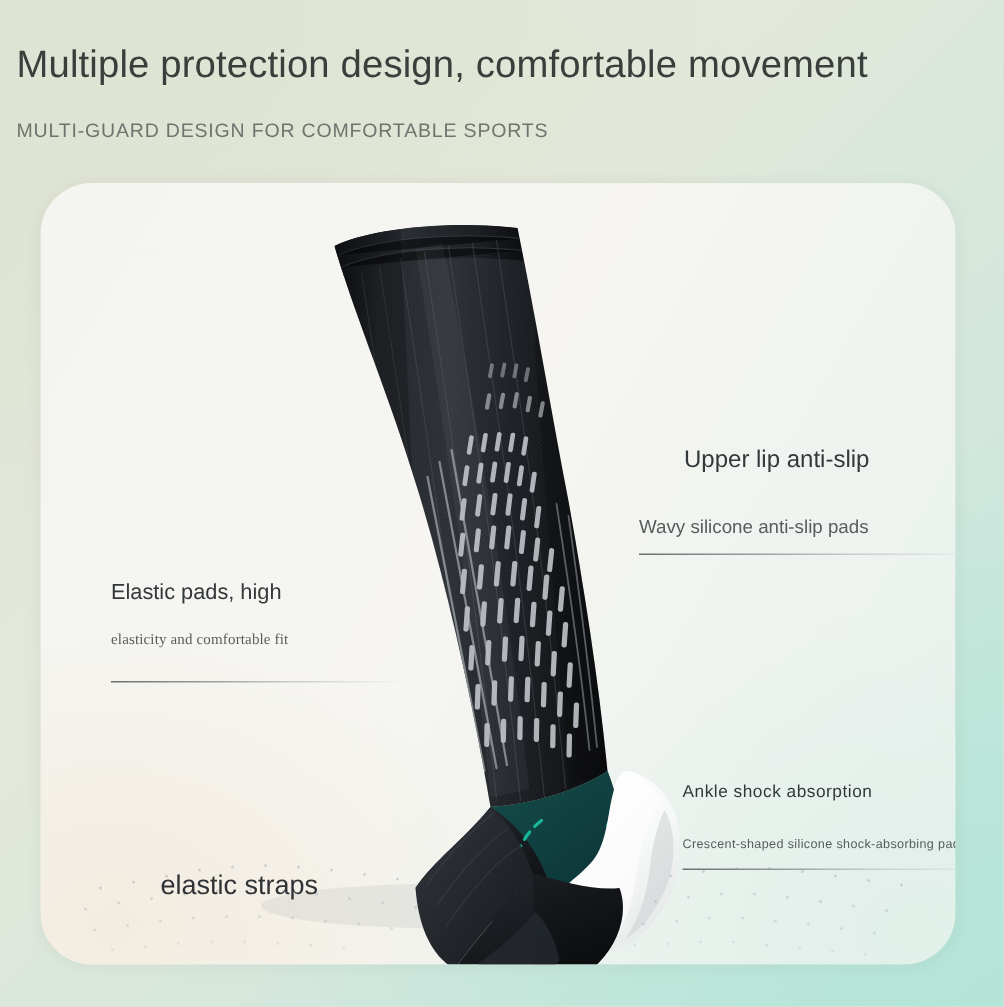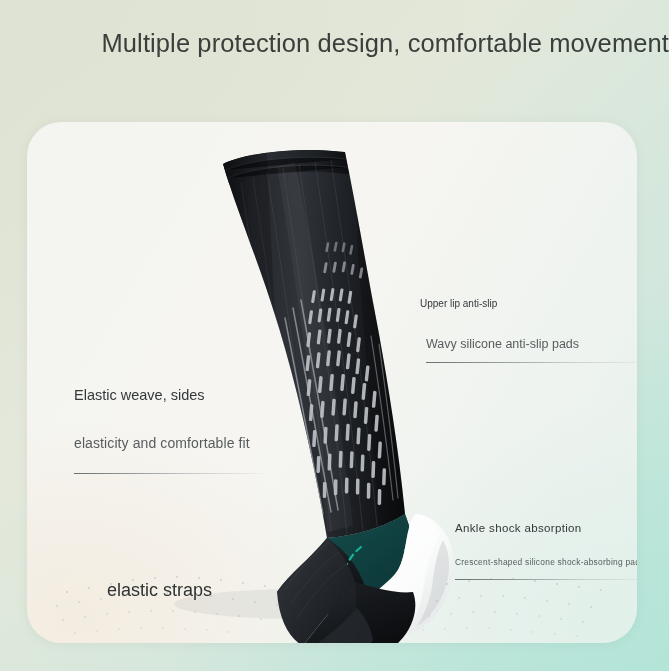--- a/index.html
+++ b/index.html
@@ -31,21 +31,21 @@
     background:
       radial-gradient(ellipse 70% 60% at 8% 95%, #f3ece0 0%, rgba(243,236,224,0) 62%),
       radial-gradient(ellipse 75% 70% at 96% 96%, #e2f0ea 0%, rgba(226,240,234,0) 60%),
       linear-gradient(120deg,#f4f4f0 0%, #f6f5f1 45%, #eef3ef 75%, #e6f1ec 100%);
     box-shadow:0 1px 10px rgba(120,130,120,.10);
   }
 
   
   .header{
     position:absolute; left:0; right:0; top:28px;
-    text-align:right;
+    text-align:left;
     padding-left:11px;
   }
   .title{
     font-size:25.5px; font-weight:400; color:#3a3f3c;
     letter-spacing:.1px; line-height:1.25;
   }
   .subtitle{
     margin-top:19px;
     font-size:13px; font-weight:400; color:#6e756f;
     letter-spacing:.55px;
@@ -59,27 +59,27 @@
   .callout .c-sub{
     color:#575d5e; white-space:nowrap;
   }
   .rule{
     height:1px; margin-top:9px;
     background:linear-gradient(90deg,#6a6f70 0%, #9a9fa0 34%, #c9cdcd 62%, rgba(210,214,214,0) 100%);
   }
 
   
   #co-upper      { left:393px; top:176px; }
-  #co-upper  .c-title{ font-size:10px; }
+  #co-upper  .c-title{ font-size:16px;margin-left:36px; }
   #co-upper  .c-sub  { font-size:12.5px; margin-top:28px; margin-left:6px; }
   #co-upper  .rule   { width:232px; margin-top:11px; margin-left:6px; }
 
   #co-weave      { left:47px; top:265px; }
   #co-weave  .c-title{ font-size:14.5px; }
-  #co-weave  .c-sub  { font-size:14px; margin-top:32px; letter-spacing:.1px; }
+  #co-weave  .c-sub  { font-size:10px; margin-top:18px; letter-spacing:.1px;font-family:Liberation Serif, serif; }
   #co-weave  .rule   { width:196px; margin-top:22px; }
 
   #co-ankle      { left:428px; top:400px; }
   #co-ankle  .c-title{ font-size:11.5px; letter-spacing:.35px; }
   #co-ankle  .c-sub  { font-size:8.4px; margin-top:23px; letter-spacing:.25px; }
   #co-ankle  .rule   { width:205px; margin-top:12px; }
 
   #co-strap      { left:80px; top:458px; }
   #co-strap  .c-title{ font-size:18px; color:#2f3335; }
 
@@ -89,20 +89,21 @@
     pointer-events:none;
   }
 </style>
 </head>
 <body>
 
 <div class="page-bg"></div>
 
 <div class="header">
   <div class="title">Multiple protection design, comfortable movement</div>
+  <div class="subtitle">MULTI-GUARD DESIGN FOR COMFORTABLE SPORTS</div>
 </div>
 
 <div class="card">
 
   <svg class="product" viewBox="0 0 610 521" preserveAspectRatio="xMidYMid meet">
     <defs>
       <linearGradient id="legGrad" x1="0" y1="0" x2="1" y2="0">
         <stop offset="0" stop-color="#0d0f12"></stop>
         <stop offset="0.16" stop-color="#24272c"></stop>
         <stop offset="0.42" stop-color="#2e3238"></stop>
@@ -443,21 +444,21 @@
     </g>
   </svg>
 
   <div class="callout" id="co-upper">
     <div class="c-title">Upper lip anti-slip</div>
     <div class="c-sub">Wavy silicone anti-slip pads</div>
     <div class="rule"></div>
   </div>
 
   <div class="callout" id="co-weave">
-    <div class="c-title">Elastic weave, sides</div>
+    <div class="c-title">Elastic pads, high</div>
     <div class="c-sub">elasticity and comfortable fit</div>
     <div class="rule"></div>
   </div>
 
   <div class="callout" id="co-ankle">
     <div class="c-title">Ankle shock absorption</div>
     <div class="c-sub">Crescent-shaped silicone shock-absorbing pads on both sides</div>
     <div class="rule"></div>
   </div>
 

